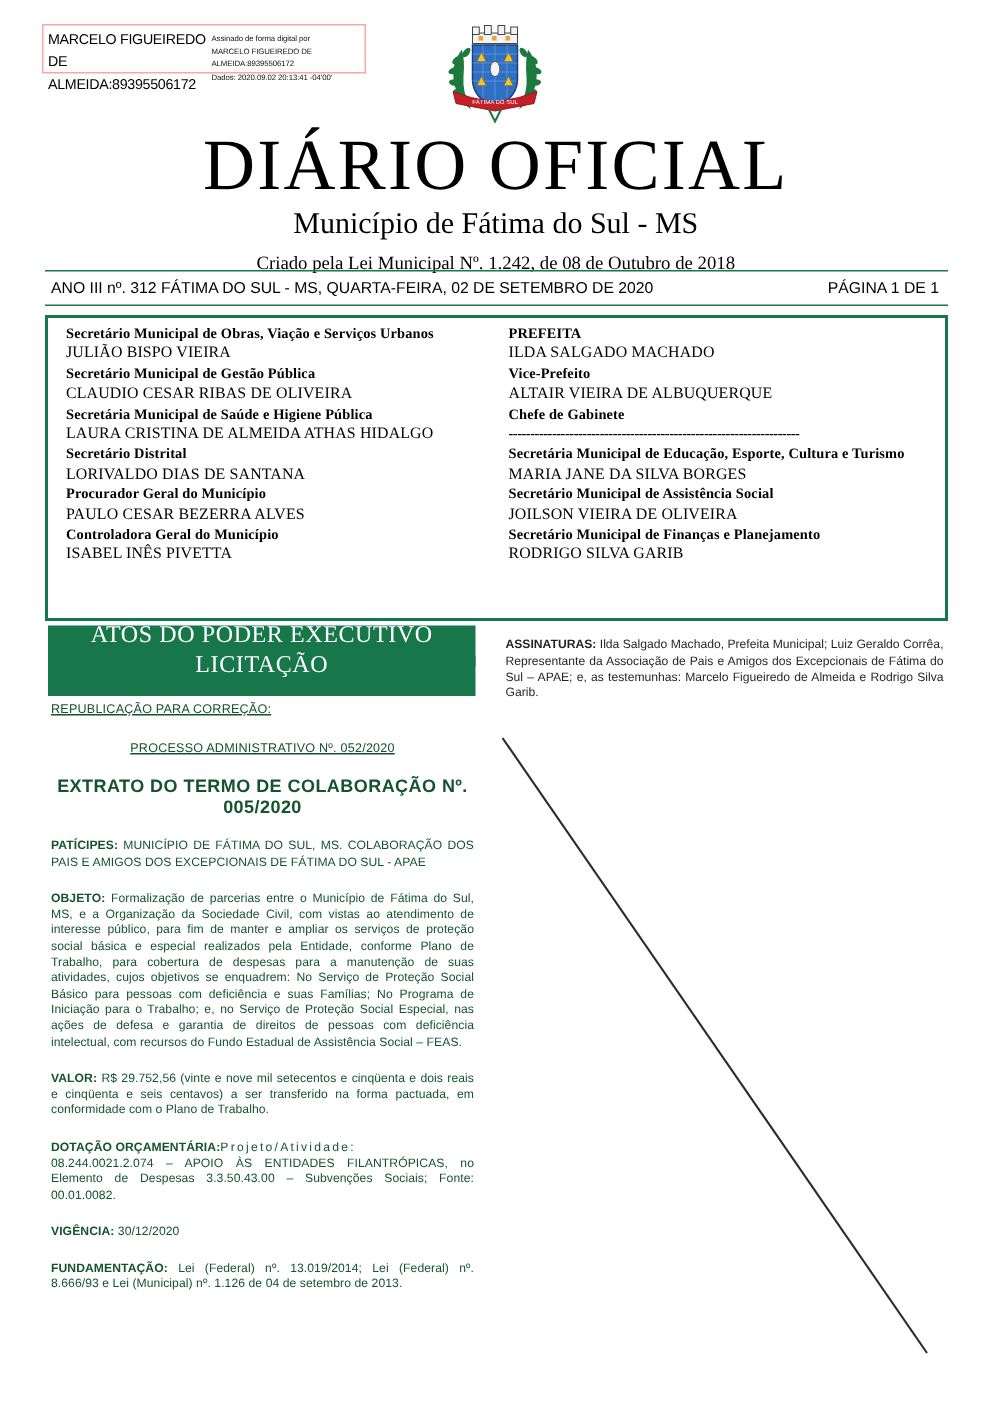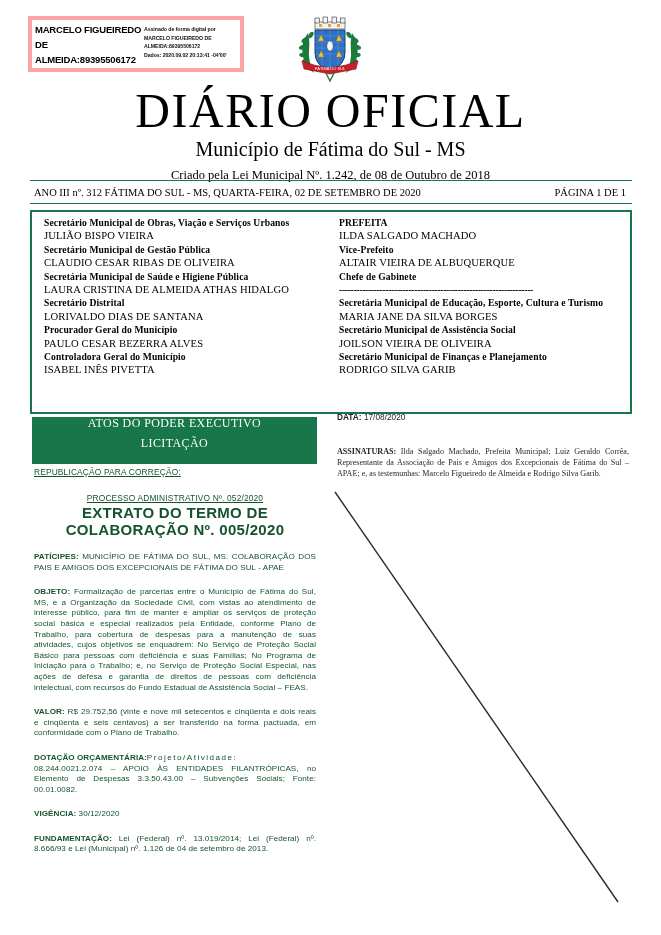--- a/index.html
+++ b/index.html
@@ -18,26 +18,25 @@
     background: #fff;
     overflow: hidden;
   }
 
   
   .sig-box {
     position: absolute;
     left: 28px;
     top: 16px;
     width: 216px;
-    height: 56px;
-    border: 4px solid #fca5a5;
+    height: 33px;
+    border: 1px solid #fca5a5;
     box-sizing: border-box;
     display: flex;
     align-items: stretch;
-    font-weight: bold;
   }
   .sig-name {
     font-family: "Liberation Sans", sans-serif;
     font-size: 9.5px;
     line-height: 15px;
     padding: 2px 1px 0 3px;
     width: 108px;
     letter-spacing: -0.2px;
     color: #000;
   }
@@ -91,21 +90,21 @@
   .infobar {
     position: absolute;
     left: 30px;
     top: 180px;
     width: 602px;
     border-top: 1.6px solid #17764a;
     border-bottom: 1.6px solid #17764a;
     height: 22px;
     display: flex;
     align-items: center;
-    font-family: Liberation Serif, serif;
+    font-family: Liberation Sans, sans-serif;
     font-size: 10.5px;
   }
   .infobar .left { padding-left: 4px; }
   .infobar .right { margin-left: auto; padding-right: 6px; }
 
   
   .officials {
     position: absolute;
     left: 30px;
     top: 210px;
@@ -144,21 +143,21 @@
     overflow: hidden;
   }
 
   
   .banner {
     position: absolute;
     background: #17764a;
     color: #fff;
     text-align: center;
     font-family: "Liberation Serif", serif;
-    font-size: 12px;
+    font-size: 16px;
     letter-spacing: 0.4px;
     line-height: 13px;
     height: 27px;
   }
   #banner-atos { left: 32px; top: 417px; width: 285px; }
   #banner-licitacao { left: 32px; top: 437px; width: 285px; }
 
   
   .colL {
     position: absolute;
@@ -185,46 +184,45 @@
   }
   .center { text-align: center; }
 
   .repub { font-size: 8.4px; letter-spacing: 0.2px; }
   .proc {
     font-size: 8.4px;
     letter-spacing: 0.2px;
     margin-top: 14px;
   }
   .extrato {
-    font-size: 15px;
+    font-size: 12px;
     font-weight: bold;
     letter-spacing: 0.3px;
-    margin-top: 0;
+    margin-top: 13px;
   }
 
   .para {
     font-size: 8.1px;
     line-height: 10.6px;
     text-align: justify;
     letter-spacing: 0.05px;
   }
   .blk { margin-top: 14px; }
 
   .label { font-weight: bold; }
 
   .dot-wide { letter-spacing: 1.5px; }
 
   
   .data-line { font-size: 8.3px; line-height: 11px; }
   .assinaturas {
     font-size: 8.1px;
     line-height: 10.8px;
     text-align: justify;
-    margin-top: 24px;
-    font-family: Liberation Serif, serif;
+    margin-top: 13px;
   }
 
   
   .diag {
     position: absolute;
     left: 330px;
     top: 488px;
     width: 295px;
     height: 418px;
     pointer-events: none;
@@ -368,21 +366,20 @@
     <div class="para blk"><span class="label">VALOR:</span><span> R$ 29.752,56 (vinte e nove mil setecentos e cinqüenta e dois reais e cinqüenta e seis centavos)  a ser transferido na forma pactuada, em conformidade com o Plano de Trabalho.</span></div>
 
     <div class="para blk"><span class="label">DOTAÇÃO ORÇAMENTÁRIA:</span><span class="dot-wide">Projeto/Atividade:</span><br><span>08.244.0021.2.074 – APOIO ÀS ENTIDADES FILANTRÓPICAS, no Elemento de Despesas 3.3.50.43.00 – Subvenções Sociais; Fonte: 00.01.0082.</span></div>
 
     <div class="para blk"><span class="label">VIGÊNCIA:</span><span> 30/12/2020</span></div>
 
     <div class="para blk"><span class="label">FUNDAMENTAÇÃO:</span><span> Lei (Federal) nº. 13.019/2014; Lei (Federal) nº. 8.666/93 e Lei (Municipal) nº. 1.126 de 04 de setembro de 2013.</span></div>
   </div>
 
   <div class="colR">
-    <div class="data-line"><span class="label">DATA:</span><span> 17/08/2020</span></div>
     <div class="assinaturas"><span class="label">ASSINATURAS:</span><span> Ilda Salgado Machado, Prefeita Municipal; Luiz Geraldo Corrêa, Representante da Associação de Pais e Amigos dos Excepcionais de Fátima do Sul – APAE; e, as testemunhas: Marcelo Figueiredo de Almeida e Rodrigo Silva Garib.</span></div>
   </div>
 
   <svg class="diag" viewBox="0 0 295 418" xmlns="http://www.w3.org/2000/svg">
     <line x1="5" y1="4" x2="288" y2="414" stroke="#2b2b2b" stroke-width="1.4"></line>
   </svg>
 
 </div>
 
 </body></html>

